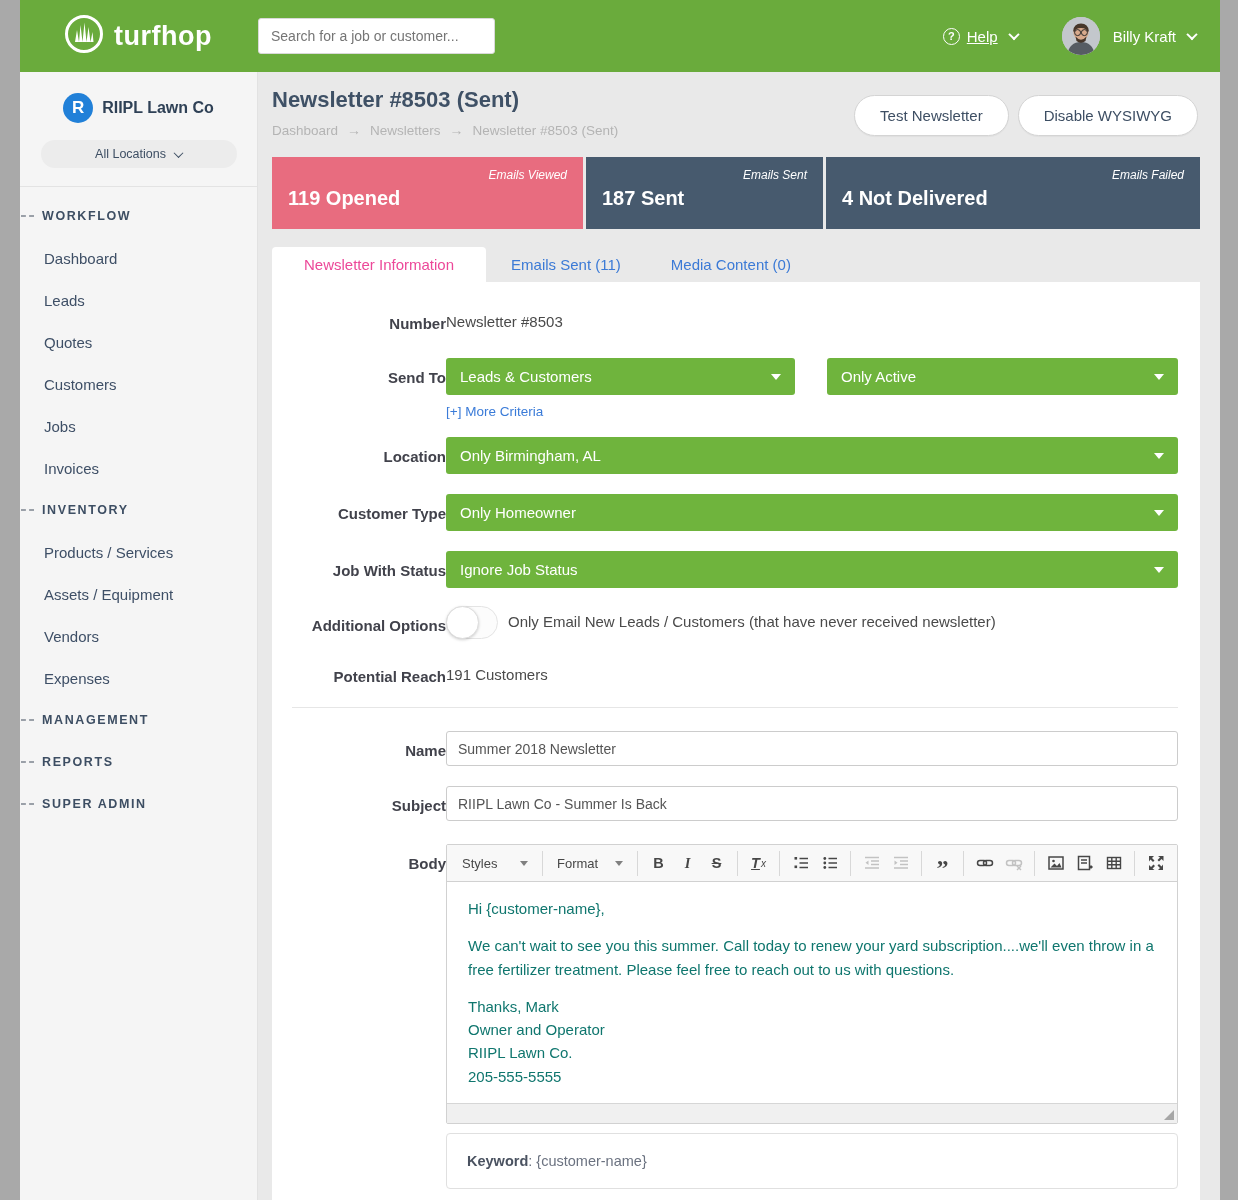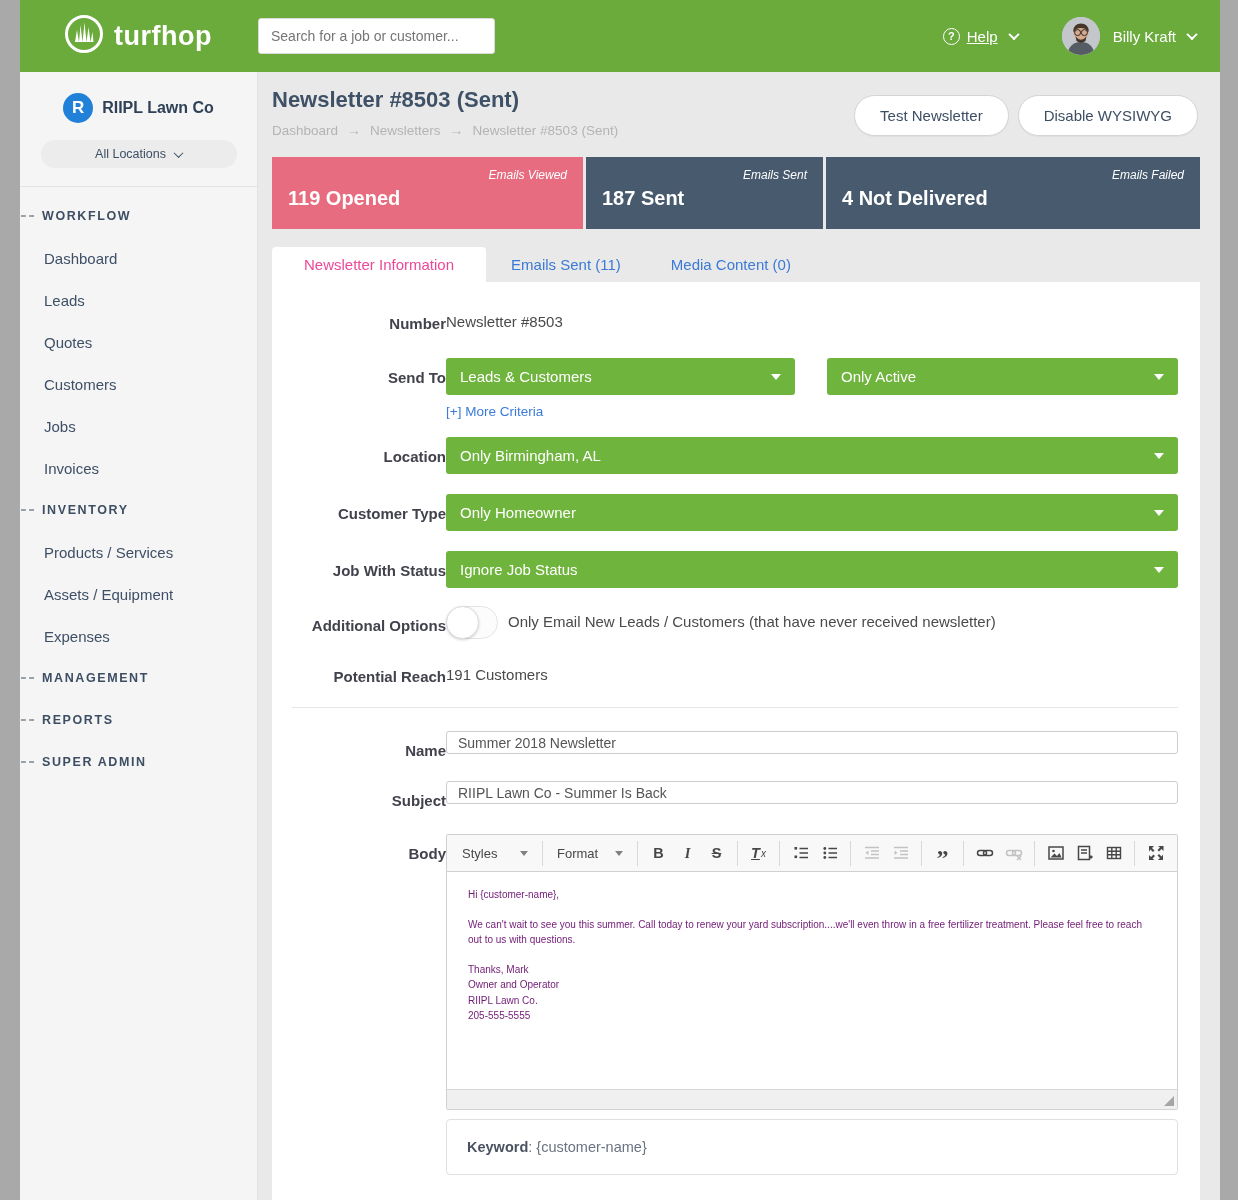--- a/index.html
+++ b/index.html
@@ -76,38 +76,38 @@
 
   .mb20 { margin-bottom:20px; } .mb24 { margin-bottom:24px; } .mb18 { margin-bottom:18px; }
 
   .toggle-row { align-items:flex-start; }
   .toggle { position:relative; width:52px; height:33px; border:1px solid #e4e4e4; border-radius:17px; background:#fcfcfc; flex:none; cursor:pointer; }
   .knob { position:absolute; left:-1px; top:-1px; width:33px; height:33px; border-radius:50%; background:#fff; border:1px solid #ddd; box-shadow:0 1px 3px rgba(0,0,0,.18); }
   .toggle-text { font-size:15px; color:#4a4a4a; padding-top:7px; margin-left:10px; }
 
   .hr { border:none; border-top:1px solid #e6e6e6; margin:20px 0 23px; }
 
-  .tinput { width:100%; height:23px; border:1px solid #ccc; border-radius:3px; padding:0 11px; font-size:14px; color:#555; font-family:"Liberation Sans",sans-serif; outline:none; }
+  .tinput { width:100%; height:35px; border:1px solid #ccc; border-radius:3px; padding:0 11px; font-size:14px; color:#555; font-family:"Liberation Sans",sans-serif; outline:none; }
 
   
   .editor { border:1px solid #d1d1d1; border-radius:2px; overflow:hidden; }
   .etoolbar { display:flex; align-items:center; height:37px; background:#f8f8f8; border-bottom:1px solid #d1d1d1; padding:0 7px; }
   .tdrop { display:flex; align-items:center; justify-content:space-between; width:86px; padding:0 2px 0 8px; font-size:13px; color:#474747; cursor:pointer; height:26px; }
   .tdrop .dcaret { width:0; height:0; border-left:4px solid transparent; border-right:4px solid transparent; border-top:5px solid #808080; margin-right:6px; }
   .tsep { width:1px; height:25px; background:#d8d8d8; margin:0 6px; flex:none; }
   .tbtn { min-width:25px; height:26px; display:flex; align-items:center; justify-content:center; margin:0 2px; color:#474747; cursor:pointer; font-size:14.5px; }
   .tbtn.disabled { color:#c2c2c2; cursor:default; }
   .tbtn svg { display:block; }
   .bold-g { font-weight:700; }
   .italic-g { font-style:italic; font-family:"Liberation Serif",serif; font-weight:700; }
   .strike-g { font-weight:700; text-decoration:line-through; }
   .tx-g { font-style:italic; font-weight:700; text-decoration:underline; }
   .tx-sub { font-size:10px; font-style:italic; margin-left:1px; }
   .quote-g { font-family:"Liberation Serif",serif; font-size:24px; font-weight:700; line-height:10px; padding-top:10px; }
-  .ebody { background:#fff; min-height:217px; padding:15px 21px; font-size:10px; color:#701a75; line-height:1.55; }
+  .ebody { background:#fff; min-height:217px; padding:15px 21px; font-size:15px; color:#0f766e; line-height:1.55; }
   .ebody p { margin-bottom:14px; }
   .efoot { height:20px; background:#f0f0f0; border-top:1px solid #d6d6d6; position:relative; }
   .resize-handle { position:absolute; right:3px; bottom:3px; width:0; height:0; border-left:10px solid transparent; border-bottom:10px solid #a6a6a6; cursor:nwse-resize; }
 
   .keyword-box { margin-top:9px; border:1px solid #e0e0e0; border-radius:4px; background:#fff; padding:19px 20px; font-size:14.5px; color:#6b7280; }
   .keyword-box b { color:#4a5260; }
 </style>
 </head>
 <body>
 
@@ -165,20 +165,21 @@
         <div class="nav-header">WORKFLOW</div>
         <div class="nav-item">Dashboard</div>
         <div class="nav-item">Leads</div>
         <div class="nav-item">Quotes</div>
         <div class="nav-item">Customers</div>
         <div class="nav-item">Jobs</div>
         <div class="nav-item">Invoices</div>
         <div class="nav-header">INVENTORY</div>
         <div class="nav-item">Products / Services</div>
         <div class="nav-item">Assets / Equipment</div>
+        <div class="nav-item">Vendors</div>
         <div class="nav-item">Expenses</div>
         <div class="nav-header">MANAGEMENT</div>
         <div class="nav-header">REPORTS</div>
         <div class="nav-header">SUPER ADMIN</div>
       </div>
     </div>
 
     <div class="content">
       <div class="page-head">
         <div class="page-title">Newsletter #8503 (Sent)</div>

